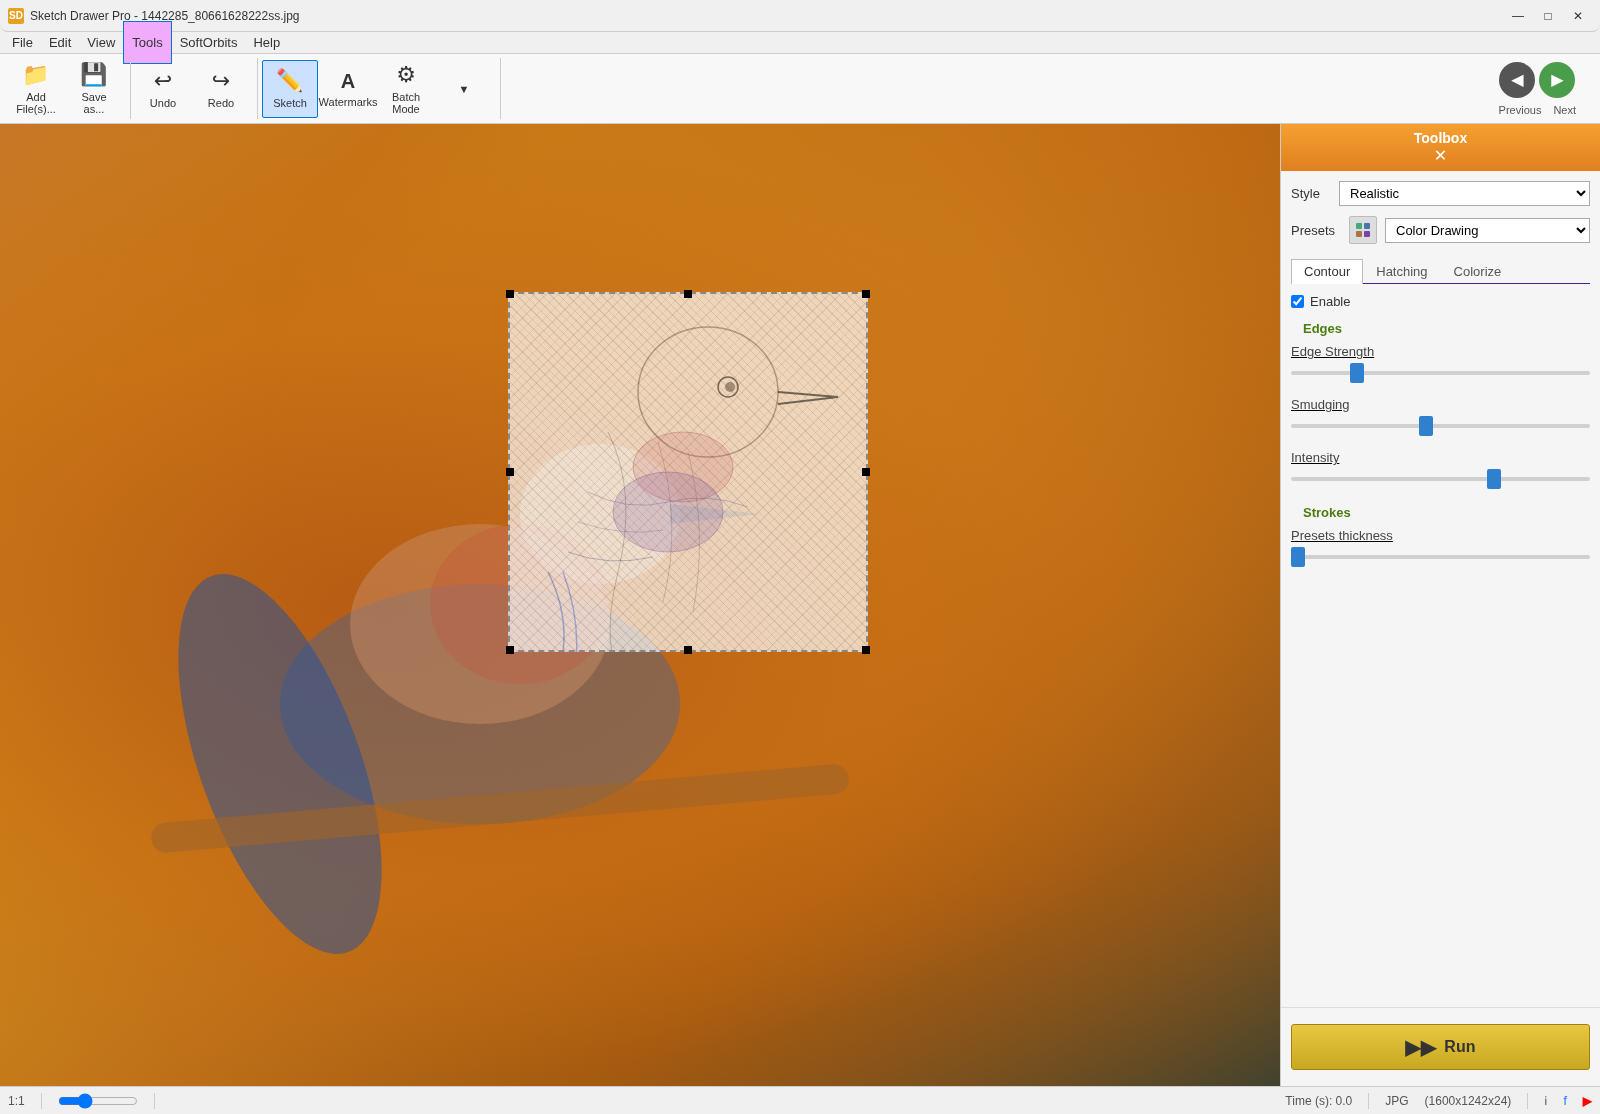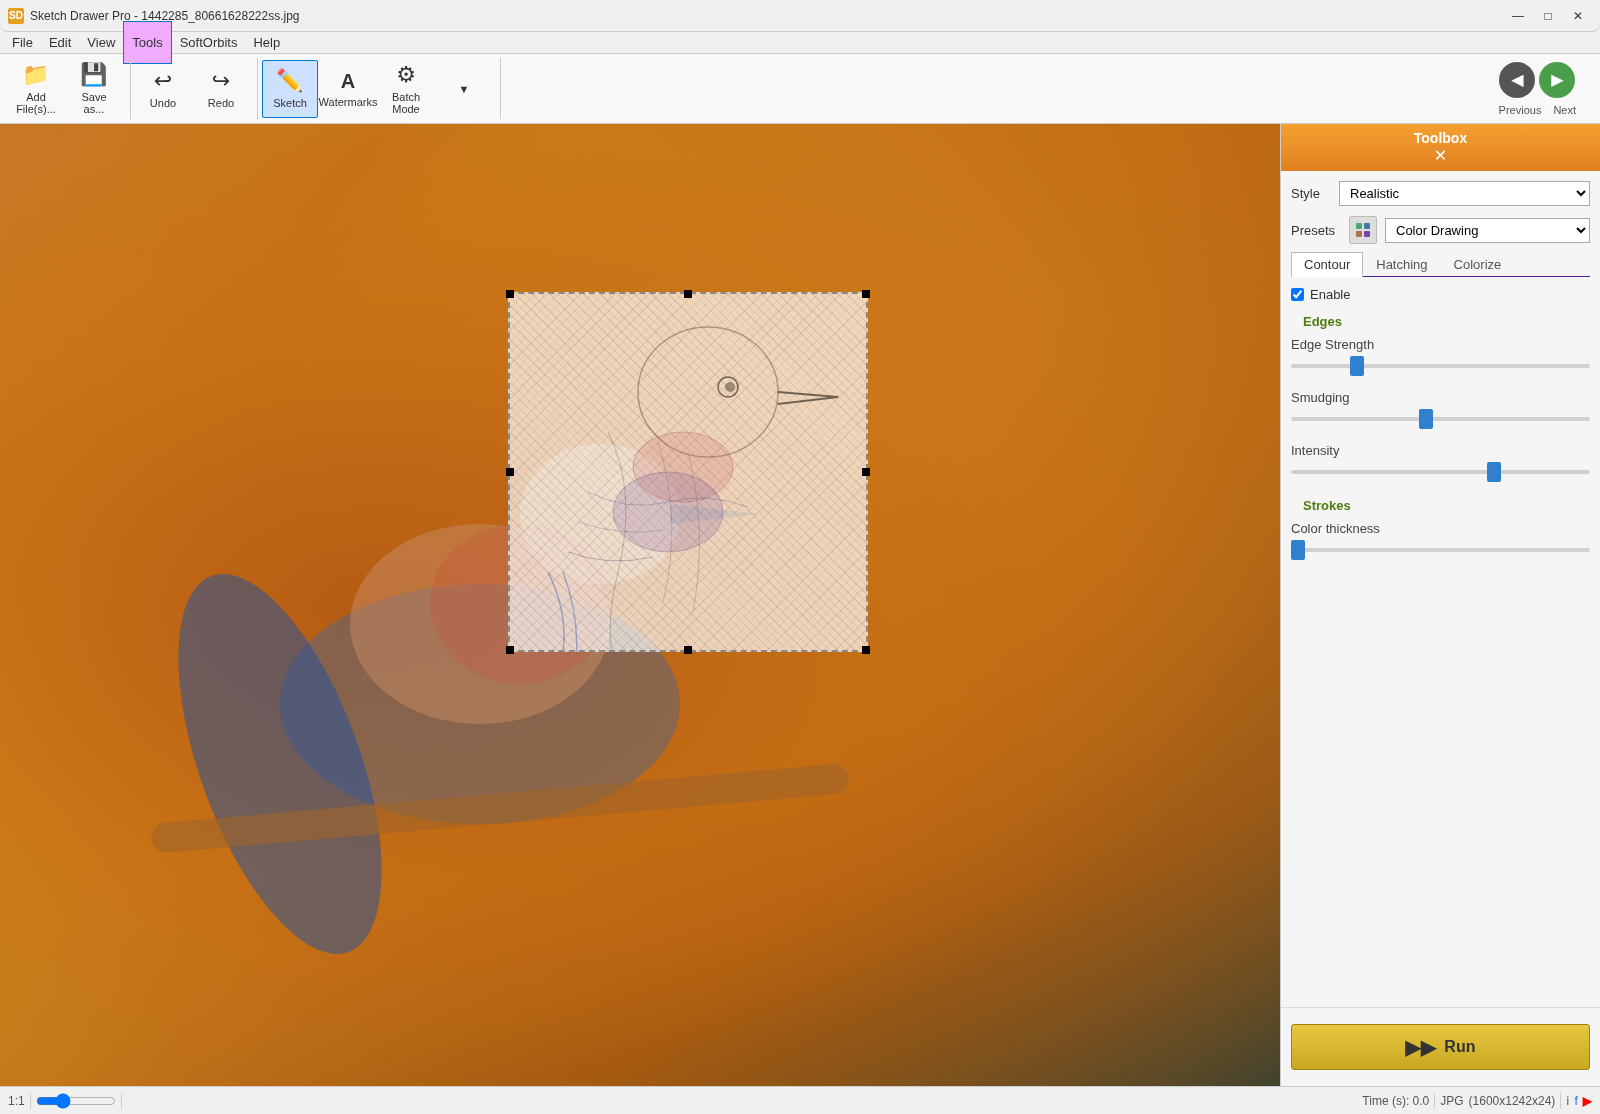--- a/index.html
+++ b/index.html
@@ -170,21 +170,21 @@
       border: 1px solid #aaa;
       background: white;
       font-size: 13px;
       cursor: pointer;
     }
 
     
     .presets-row {
       display: flex;
       align-items: center;
-      margin-bottom: 8px;
+      margin-bottom: 15px;
       gap: 8px;
     }
     .presets-icon { width: 28px; height: 28px; background: #ddd; border: 1px solid #bbb; border-radius: 2px; display: flex; align-items: center; justify-content: center; cursor: pointer; }
     .presets-select {
       flex: 1;
       padding: 3px 6px;
       border: 1px solid #aaa;
       background: white;
       font-size: 13px;
       cursor: pointer;
@@ -224,21 +224,21 @@
     
     .section-title {
       font-size: 13px;
       font-weight: bold;
       color: #4d7c0f;
       margin-bottom: 8px;
       padding-left: 12px;
     }
 
     
-    .slider-group { margin-bottom: 14px; }
+    .slider-group { margin-bottom: 14px; text-decoration: underline; }
     .slider-label { font-size: 13px; color: #444; margin-bottom: 4px; }
     .slider-track {
       position: relative;
       height: 20px;
       display: flex;
       align-items: center;
     }
     .slider-rail {
       width: 100%;
       height: 4px;
@@ -282,21 +282,21 @@
     }
 
     
     .status-bar {
       height: 28px;
       background: #f0f0f0;
       border-top: 1px solid #ccc;
       display: flex;
       align-items: center;
       padding: 0 8px;
-      gap: 5px;
+      gap: 16px;
       font-size: 12px;
       color: #555;
     }
     .status-zoom { display: flex; align-items: center; gap: 4px; }
     .zoom-slider { width: 80px; }
     .status-separator { width: 1px; height: 16px; background: #ccc; }
 
     
     .bg-gradient {
       position: absolute;
@@ -546,21 +546,21 @@
             </div>
           </div>
         </div>
       </div>
 
       <div class="strokes-section">
         <div class="section-title">Strokes</div>
 
 
         <div class="slider-group">
-          <div class="slider-label">Color thickness</div>
+          <div class="slider-label">Presets thickness</div>
           <div class="slider-track">
             <div class="slider-rail">
               <div class="slider-thumb" style="left: calc(8% - 7px); min-left:0; left:0;"></div>
             </div>
           </div>
         </div>
       </div>
     </div>
 
     <div class="run-section">

